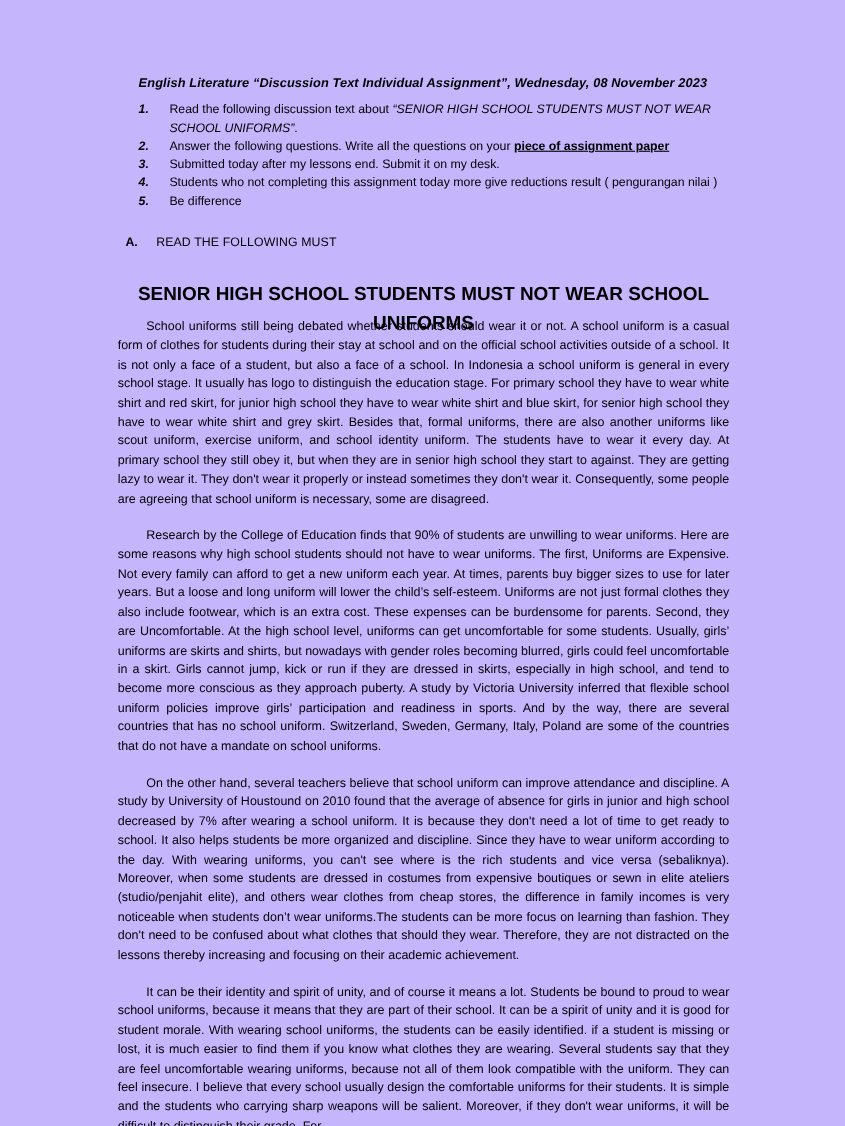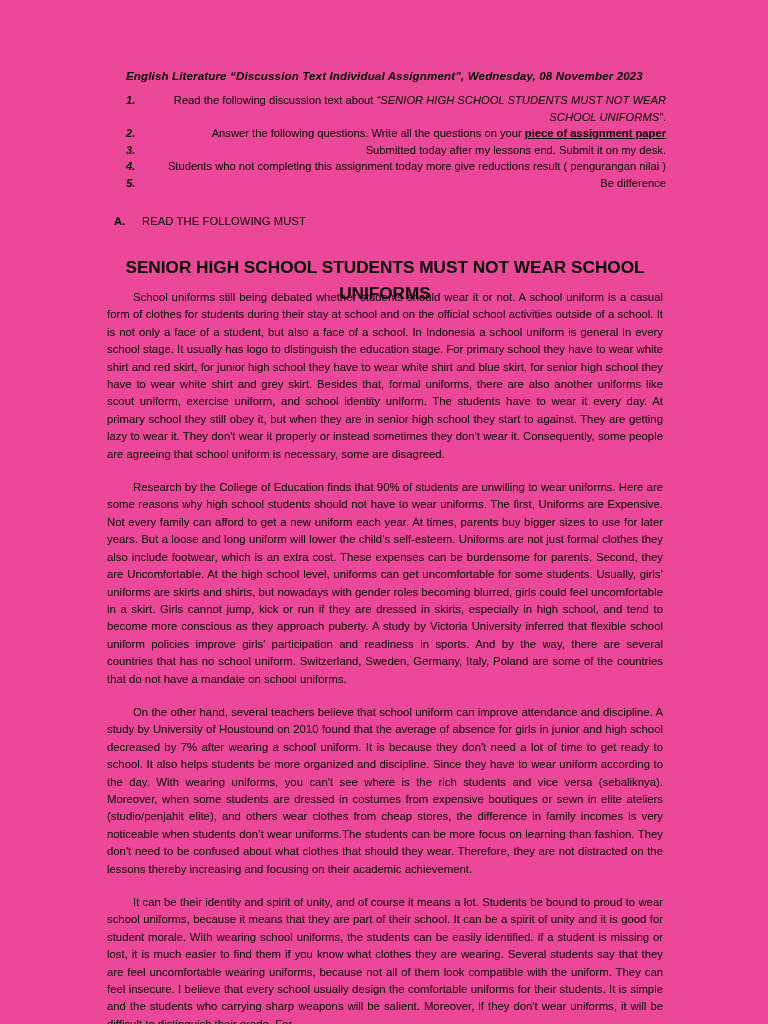--- a/index.html
+++ b/index.html
@@ -15,21 +15,21 @@
     font-family: "Liberation Sans", sans-serif;
     color: #000000;
     -webkit-font-smoothing: antialiased;
   }
 
   .page {
     position: relative;
     box-sizing: border-box;
     width: 768px;
     height: 1024px;
-    background: #ec4899;
+    background: #c4b5fd;
     padding: 0;
   }
 
   
   .doc-header {
     position: absolute;
     left: 126px;
     top: 68px;
     width: 536px;
     font-style: italic;
@@ -56,21 +56,21 @@
   }
   .inst-num {
     flex: 0 0 28px;
     font-weight: bold;
     font-style: italic;
     font-size: 11.2px;
     padding-top: 0px;
   }
   .inst-text {
     flex: 1 1 auto;
-    text-align: right;
+    text-align: left;
   }
   .inst-text .ital { font-style: italic; }
   .inst-text .ul-bold-ital {
     font-weight: bold;
     text-decoration: underline;
   }
 
   
   .section-label {
     position: absolute;

